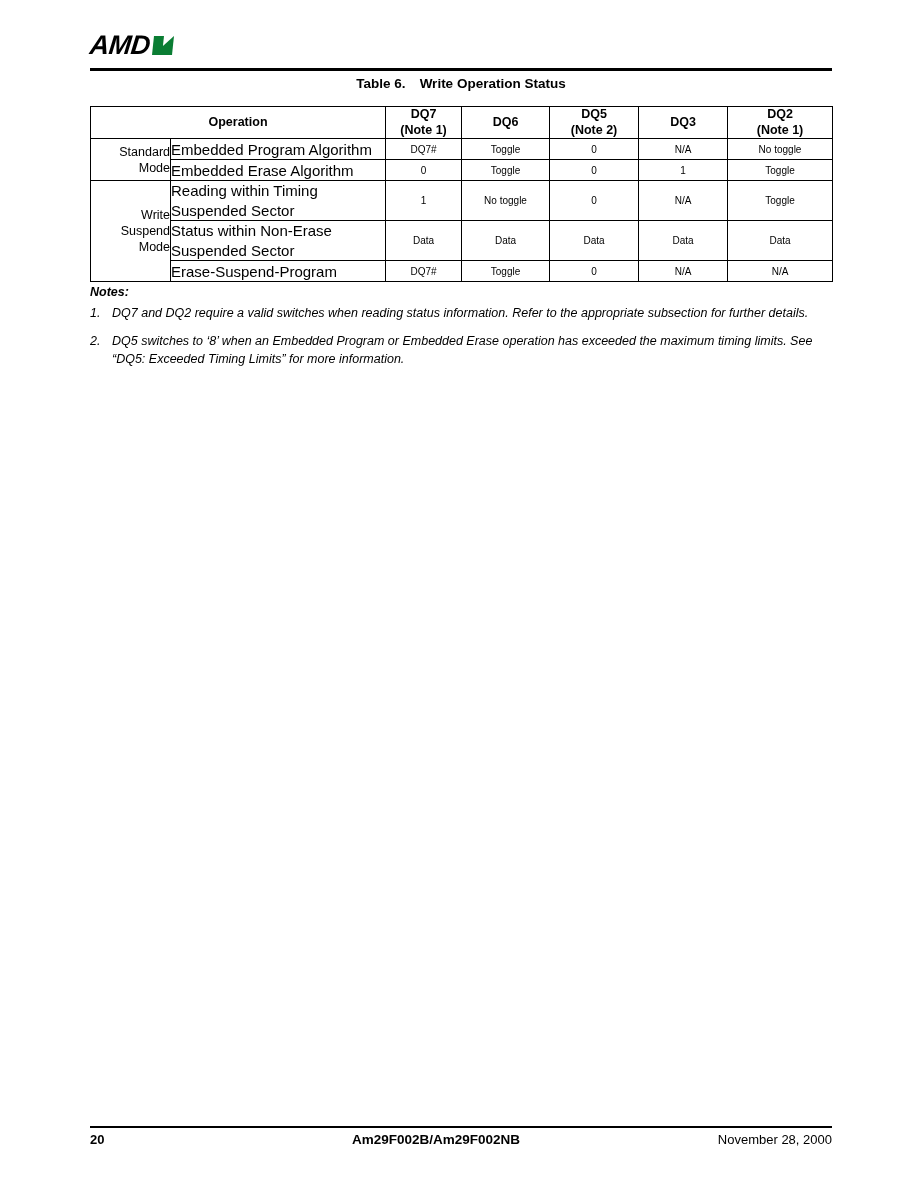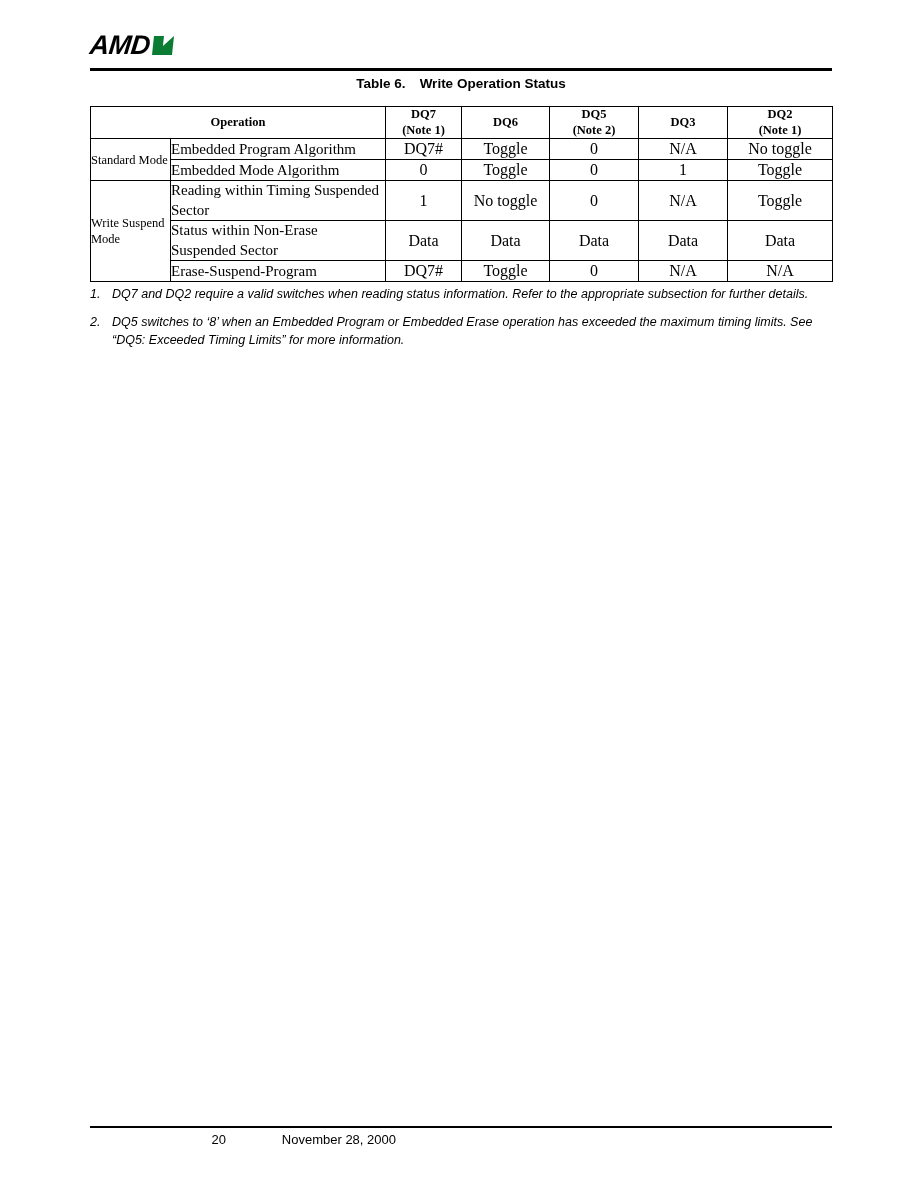--- a/index.html
+++ b/index.html
@@ -91,21 +91,20 @@
     position: absolute;
     left: 90px;
     top: 106px;
     width: 742px;
   }
   table.wos {
     border-collapse: collapse;
     width: 742px;
     table-layout: fixed;
     font-size: 12.5px;
-    font-family: Liberation Serif, serif;
   }
   table.wos td, table.wos th {
     border: 1px solid #000;
     padding: 0;
     vertical-align: middle;
   }
   .hdr {
     font-weight: bold;
     text-align: center;
     font-size: 12.5px;
@@ -114,31 +113,31 @@
   }
   .hdr .sub {
     display: block;
     font-weight: bold;
   }
   .mode-cell {
     font-size: 12.5px;
     padding: 3px 4px 3px 6px;
     line-height: 1.3;
     vertical-align: middle;
-    text-align: left;
+    text-align: right;
   }
   .op-cell {
     font-size: 15px;
     padding: 3px 4px 3px 7px;
     line-height: 1.3;
     text-align: left;
   }
   .val-cell {
     text-align: center;
-    font-size: 16px;
+    font-size: 10px;
     padding: 4px 2px;
   }
   .row-h1 td { height: 20px; }
   .row-h2 td { height: 35px; }
 
   
   .notes {
     position: absolute;
     left: 90px;
     top: 285px;
@@ -175,24 +174,23 @@
   .footer {
     position: absolute;
     left: 90px;
     top: 1132px;
     width: 742px;
     display: flex;
     align-items: baseline;
     font-size: 13px;
   }
   .footer-page {
-    font-weight: normal;
+    font-weight: bold;
     width: 120px;
-    text-align: right;
-    margin-left: 16px;
+    text-align: left;
   }
   .footer-center {
     flex: 1 1 auto;
     text-align: center;
     font-weight: bold;
     font-size: 13.5px;
   }
   .footer-date {
     width: 170px;
     text-align: right;
@@ -254,21 +252,21 @@
         <tr class="row-h1">
           <td class="mode-cell" rowspan="2">Standard Mode</td>
           <td class="op-cell">Embedded Program Algorithm</td>
           <td class="val-cell">DQ7#</td>
           <td class="val-cell">Toggle</td>
           <td class="val-cell">0</td>
           <td class="val-cell">N/A</td>
           <td class="val-cell">No toggle</td>
         </tr>
         <tr class="row-h1">
-          <td class="op-cell">Embedded Mode Algorithm</td>
+          <td class="op-cell">Embedded Erase Algorithm</td>
           <td class="val-cell">0</td>
           <td class="val-cell">Toggle</td>
           <td class="val-cell">0</td>
           <td class="val-cell">1</td>
           <td class="val-cell">Toggle</td>
         </tr>
         <tr class="row-h2">
           <td class="mode-cell" rowspan="3">Write Suspend Mode</td>
           <td class="op-cell">Reading within Timing Suspended Sector</td>
           <td class="val-cell">1</td>
@@ -291,29 +289,31 @@
           <td class="val-cell">Toggle</td>
           <td class="val-cell">0</td>
           <td class="val-cell">N/A</td>
           <td class="val-cell">N/A</td>
         </tr>
       </tbody>
     </table>
   </div>
 
   <div class="notes">
+    <div class="notes-title">Notes:</div>
     <div class="note">
       <div class="note-num">1.</div>
       <div class="note-body">DQ7 and DQ2 require a valid switches when reading status information. Refer to the appropriate subsection for further details.</div>
     </div>
     <div class="note">
       <div class="note-num">2.</div>
       <div class="note-body">DQ5 switches to ‘8’ when an Embedded Program or Embedded Erase operation has exceeded the maximum timing limits. See “DQ5: Exceeded Timing Limits” for more information.</div>
     </div>
   </div>
 
   <div class="footer-rule"></div>
   <div class="footer">
     <div class="footer-page">20</div>
+    <div class="footer-center">Am29F002B/Am29F002NB</div>
     <div class="footer-date">November 28, 2000</div>
   </div>
 
 </div>
 
 </body></html>

